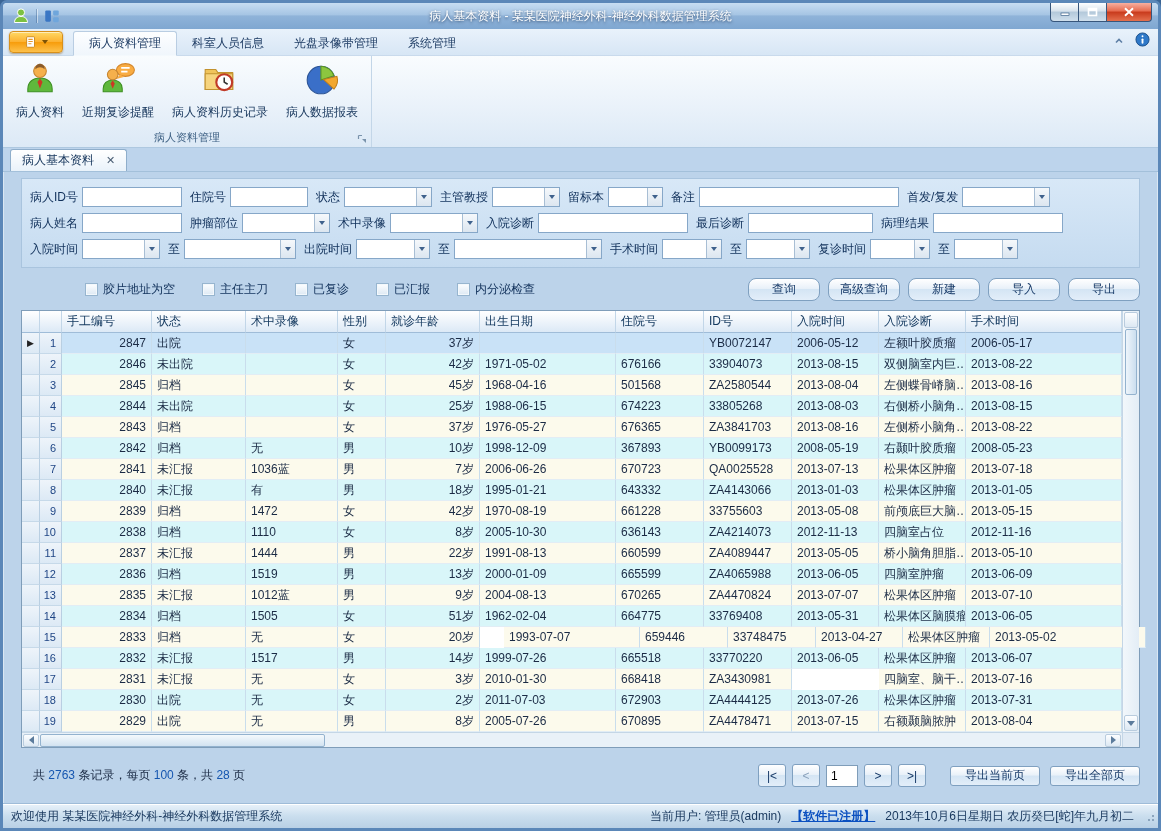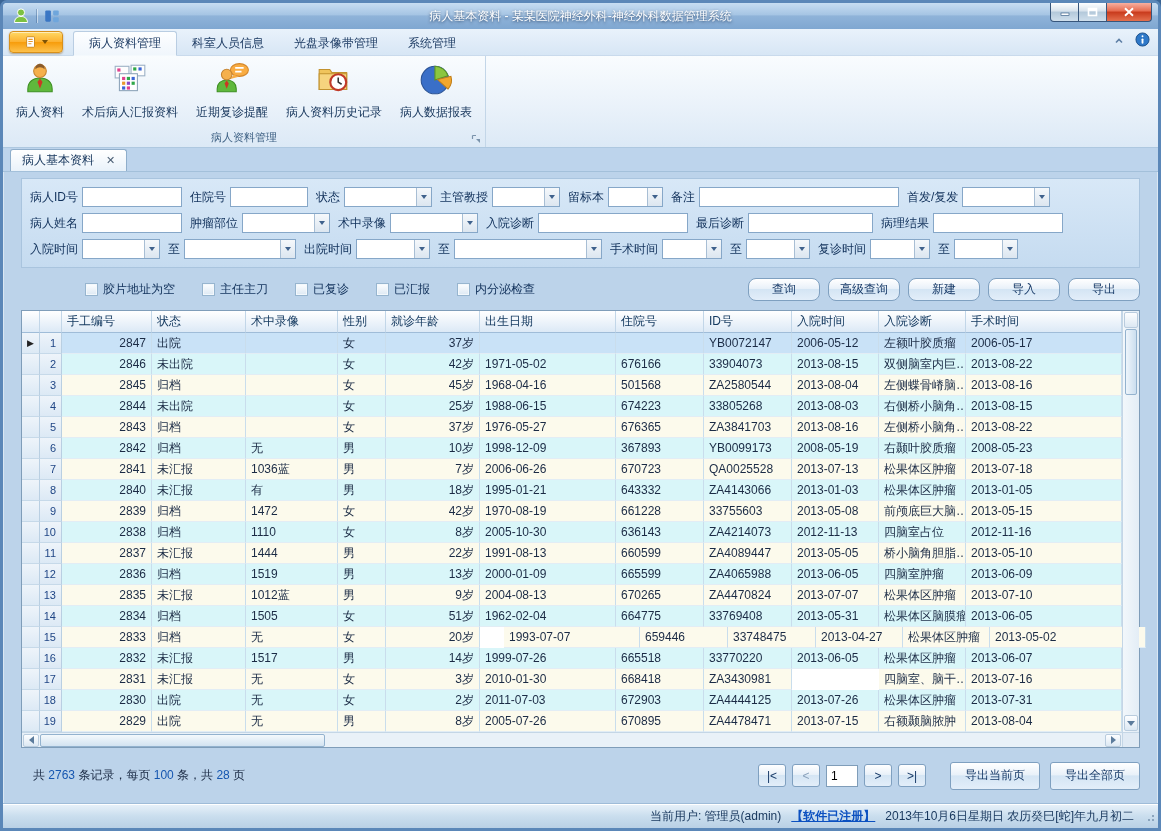--- a/index.html
+++ b/index.html
@@ -117,21 +117,21 @@
 
   
   .footer-row { flex:1 1 auto; display:flex; align-items:center; }
   .record-summary { font-size:12px; color:#1b2b45; margin-left:12px; }
   .record-summary .hl { color:#1556b0; }
   .pagination { margin-left:auto; display:flex; align-items:center; gap:6px; }
   .pg-btn { min-width:28px; height:23px; padding:0 4px; border:1px solid #7fa0c0; border-radius:3px; font-size:12px; color:#173a68;
     background:linear-gradient(#ffffff,#e9f1f9 45%,#d4e5f4 50%,#e3eef9); display:flex; align-items:center; justify-content:center; }
   .pg-btn.dis { color:#8aa2bc; }
   .pg-input { width:32px; height:22px; border:1px solid #7f9db9; font-size:12px; padding:0 4px; }
-  .exp-btn { width:90px; height:28px; margin-left:4px; border:1px solid #7fa0c0; border-radius:3px; font-size:12px; color:#173a68;
+  .exp-btn { width:90px; height:20px; margin-left:4px; border:1px solid #7fa0c0; border-radius:3px; font-size:12px; color:#173a68;
     background:linear-gradient(#ffffff,#e9f1f9 45%,#d4e5f4 50%,#e3eef9); display:flex; align-items:center; justify-content:center; }
   .exp-gap { width:8px; }
 
   
   .statusbar { height:25px; flex:0 0 auto; background:linear-gradient(#e9f2fa,#cadeee 50%,#b9d0e5);
     border-top:1px solid #9fbcd8; box-shadow: inset 0 1px 0 #fff; display:flex; align-items:center; font-size:12px; color:#17365c;
     padding:0 8px; position:relative; }
   .sb-right { margin-left:auto; display:flex; align-items:center; gap:10px; margin-right:16px; }
   .sb-link { color:#0b50c0; text-decoration:underline; font-weight:bold; }
   .grip { position:absolute; right:2px; bottom:2px; }
@@ -209,39 +209,20 @@
     <div class="ribbon-group">
       <div class="rib-buttons">
           <div class="rib-btn">
             <span class="rib-icon"><svg viewBox="0 0 34 34">
                 <path d="M17 16c-7 0-11.5 4.2-11.5 10.5V29h23v-2.5C28.5 20.2 24 16 17 16z" fill="#5fb83c" stroke="#3d8f22"></path>
                 <path d="M17 16.5l-2.4 3.3 2.4 6.2 2.4-6.2z" fill="#cc3724"></path>
                 <circle cx="17" cy="9.5" r="6" fill="#f5b04c" stroke="#c58430"></circle>
                 <path d="M12.6 7.8a6 6 0 0 1 8.8 0c0-3.1-1.9-5.1-4.4-5.1s-4.4 2-4.4 5.1z" fill="#8a5b2b"></path>
               </svg></span>
             <div class="rib-label">病人资料</div>
-          </div>
-          <div class="rib-btn">
-            <span class="rib-icon"><svg viewBox="0 0 34 34">
-                <rect x="3" y="5" width="13" height="11" fill="#fdfdfd" stroke="#9aafc4"></rect>
-                <rect x="18" y="4" width="13" height="10" fill="#fdfdfd" stroke="#9aafc4"></rect>
-                <rect x="20" y="6" width="3" height="3" fill="#2fa849"></rect>
-                <rect x="25" y="6" width="3" height="3" fill="#3a66d6"></rect>
-                <rect x="5" y="7" width="3" height="3" fill="#e0418e"></rect>
-                <rect x="7" y="12" width="17" height="16" fill="#ffffff" stroke="#8ba2b8"></rect>
-                <rect x="9.5" y="15" width="3" height="3" fill="#e0418e"></rect>
-                <rect x="14" y="15" width="3" height="3" fill="#2fa849"></rect>
-                <rect x="18.5" y="15" width="3" height="3" fill="#3a66d6"></rect>
-                <rect x="9.5" y="19.5" width="3" height="3" fill="#e89a2f"></rect>
-                <rect x="14" y="19.5" width="3" height="3" fill="#8a49c8"></rect>
-                <rect x="18.5" y="19.5" width="3" height="3" fill="#2fa849"></rect>
-                <rect x="9.5" y="24" width="3" height="3" fill="#3a66d6"></rect>
-                <rect x="14" y="24" width="3" height="3" fill="#e0418e"></rect>
-              </svg></span>
-            <div class="rib-label">术后病人汇报资料</div>
           </div>
           <div class="rib-btn">
             <span class="rib-icon"><svg viewBox="0 0 34 34">
                 <ellipse cx="24" cy="8.5" rx="8.5" ry="6" fill="#f9ac42" stroke="#d4872b"></ellipse>
                 <path d="M19 12.5l-3.5 4.5 7-2z" fill="#f9ac42"></path>
                 <path d="M20 6.5h8M20 10h6" stroke="#fff" stroke-width="1.5"></path>
                 <path d="M12 18c-5.5 0-9 3.3-9 8.2V29h18v-2.8c0-4.9-3.5-8.2-9-8.2z" fill="#5fb83c" stroke="#3d8f22"></path>
                 <path d="M12 18.4l-2 2.8 2 5 2-5z" fill="#cc3724"></path>
                 <circle cx="12" cy="12.8" r="5" fill="#f5b04c" stroke="#c58430"></circle>
               </svg></span>
@@ -780,20 +761,21 @@
           <div class="pg-btn">&gt;</div>
           <div class="pg-btn">&gt;|</div>
           <span class="exp-gap"></span>
           <div class="exp-btn">导出当前页</div>
           <div class="exp-btn">导出全部页</div>
         </div>
     </div>
   </div>
 
   <div class="statusbar">
+    <span>欢迎使用 某某医院神经外科-神经外科数据管理系统</span>
     <div class="sb-right">
       <span>当前用户: 管理员(admin)</span>
       <span class="sb-link">【软件已注册】</span>
       <span>2013年10月6日星期日 农历癸巳[蛇]年九月初二</span>
     </div>
     <span class="grip"><svg width="12" height="12" viewBox="0 0 12 12">
           <rect x="8" y="8" width="2" height="2" fill="#8aa4bd"></rect>
           <rect x="8" y="4" width="2" height="2" fill="#8aa4bd"></rect>
           <rect x="4" y="8" width="2" height="2" fill="#8aa4bd"></rect>
         </svg></span>

